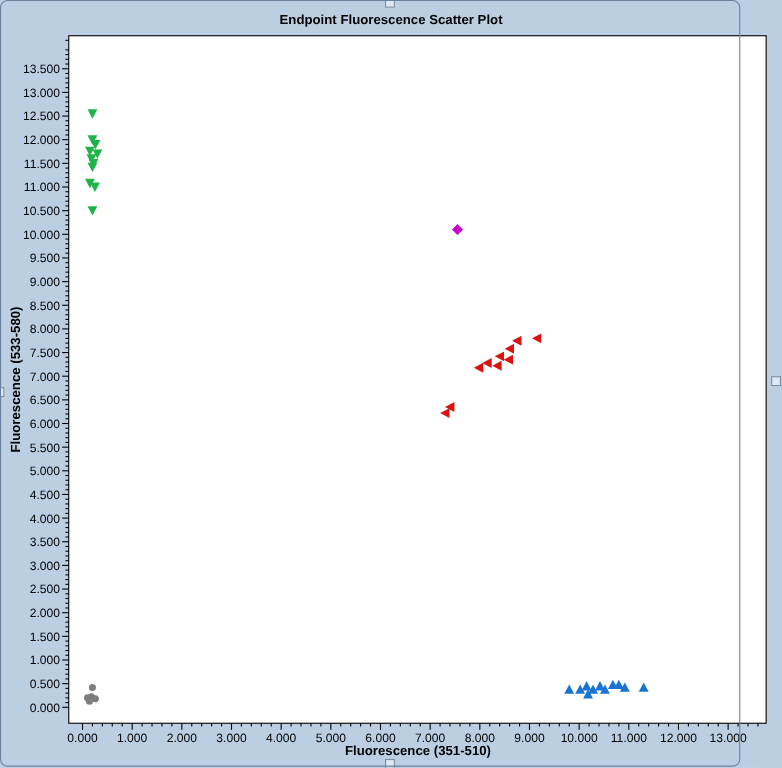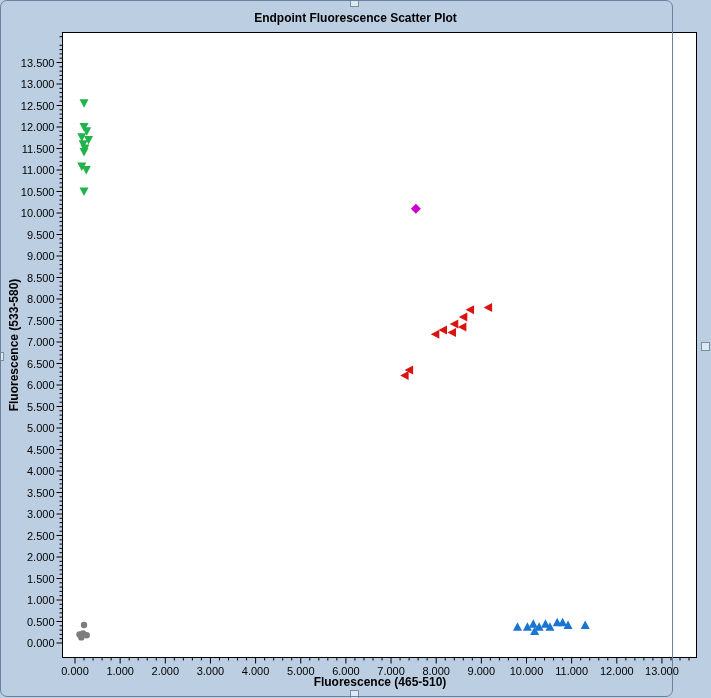--- a/index.html
+++ b/index.html
@@ -370,21 +370,21 @@
       <polygon points="558.12,626.36 567.12,626.36 562.62,617.86" fill="#1a74d2"></polygon>
       <polygon points="563.538,628.94 572.538,628.94 568.038,620.44" fill="#1a74d2"></polygon>
       <polygon points="580.6949999999999,628.94 589.6949999999999,628.94 585.1949999999999,620.44" fill="#1a74d2"></polygon>
       <circle cx="84.03" cy="624.94" r="3.2" fill="#7d7d7d"></circle>
       <circle cx="79.515" cy="634.4" r="3.2" fill="#7d7d7d"></circle>
       <circle cx="83.127" cy="633.54" r="3.2" fill="#7d7d7d"></circle>
       <circle cx="86.739" cy="635.26" r="3.2" fill="#7d7d7d"></circle>
       <circle cx="81.321" cy="637.41" r="3.2" fill="#7d7d7d"></circle>
     </svg>
 
-  <div class="x-axis-title">Fluorescence (465-510)</div>
+  <div class="x-axis-title">Fluorescence (351-510)</div>
 
   <div class="y-axis-title">Fluorescence (533-580)</div>
 
   <div class="handle handle-top"></div>
   <div class="handle handle-right"></div>
   <div class="handle handle-bottom"></div>
   <div class="handle handle-left"></div>
 
   <div class="frame"></div>
 </div>

